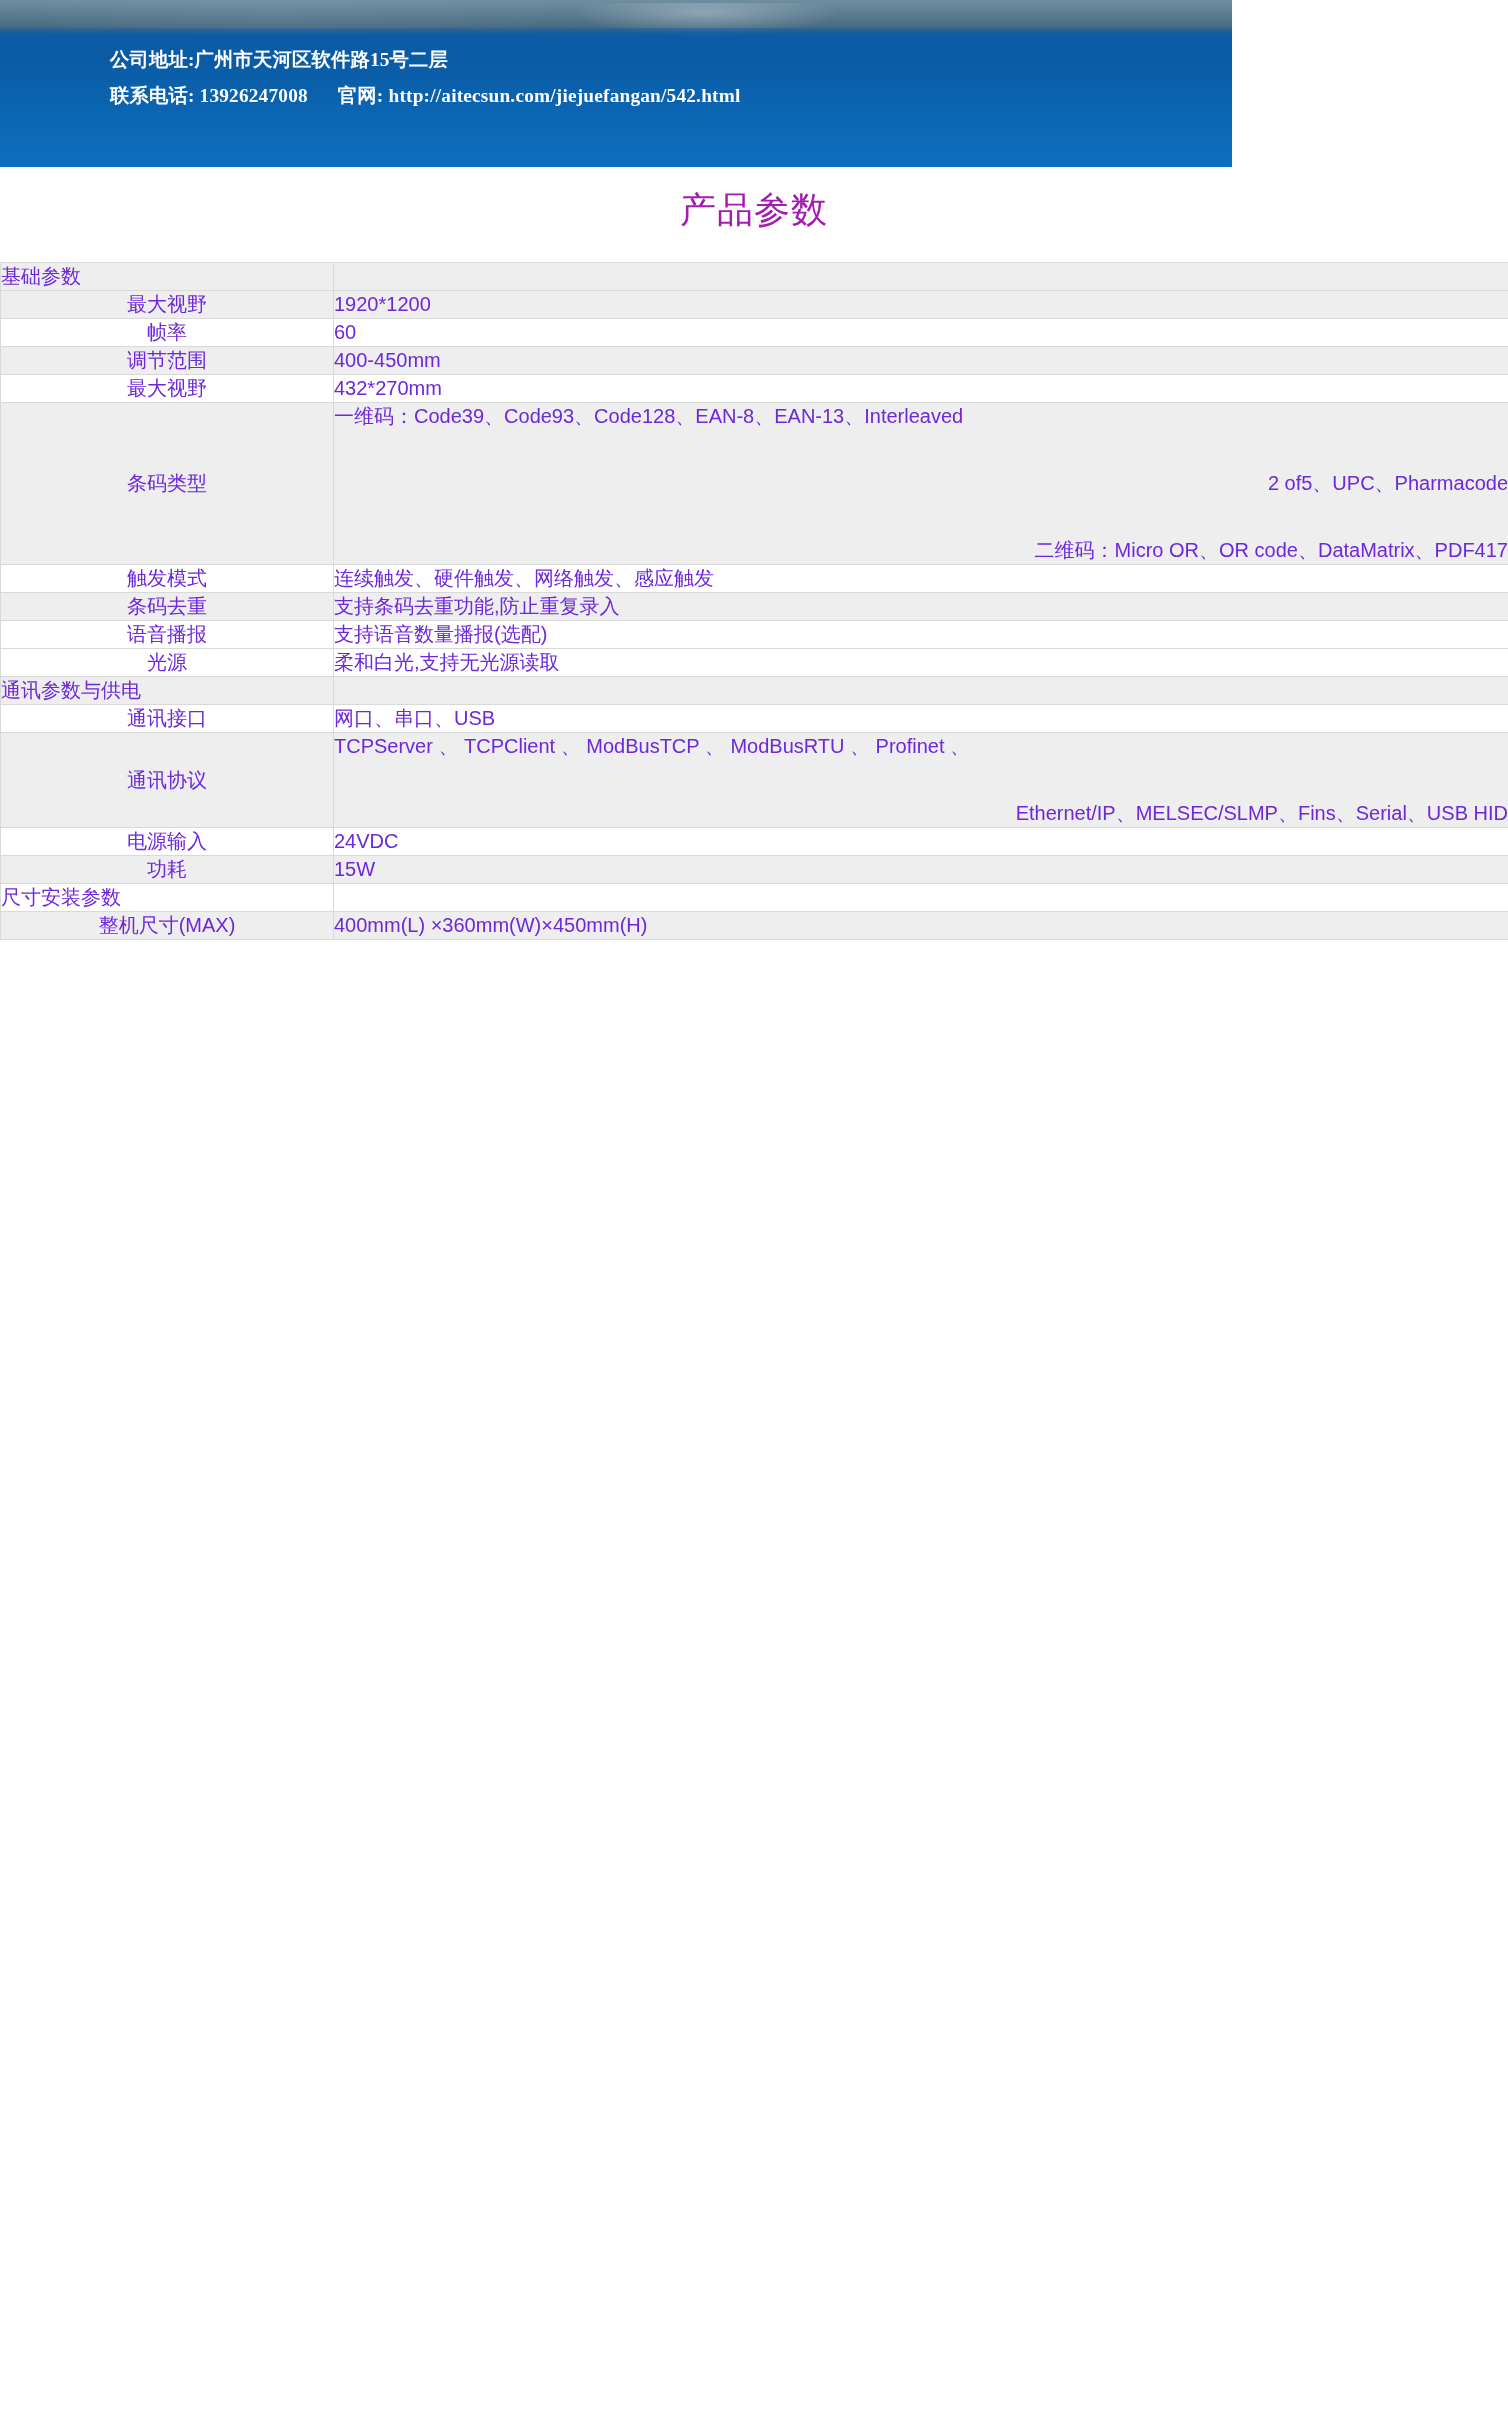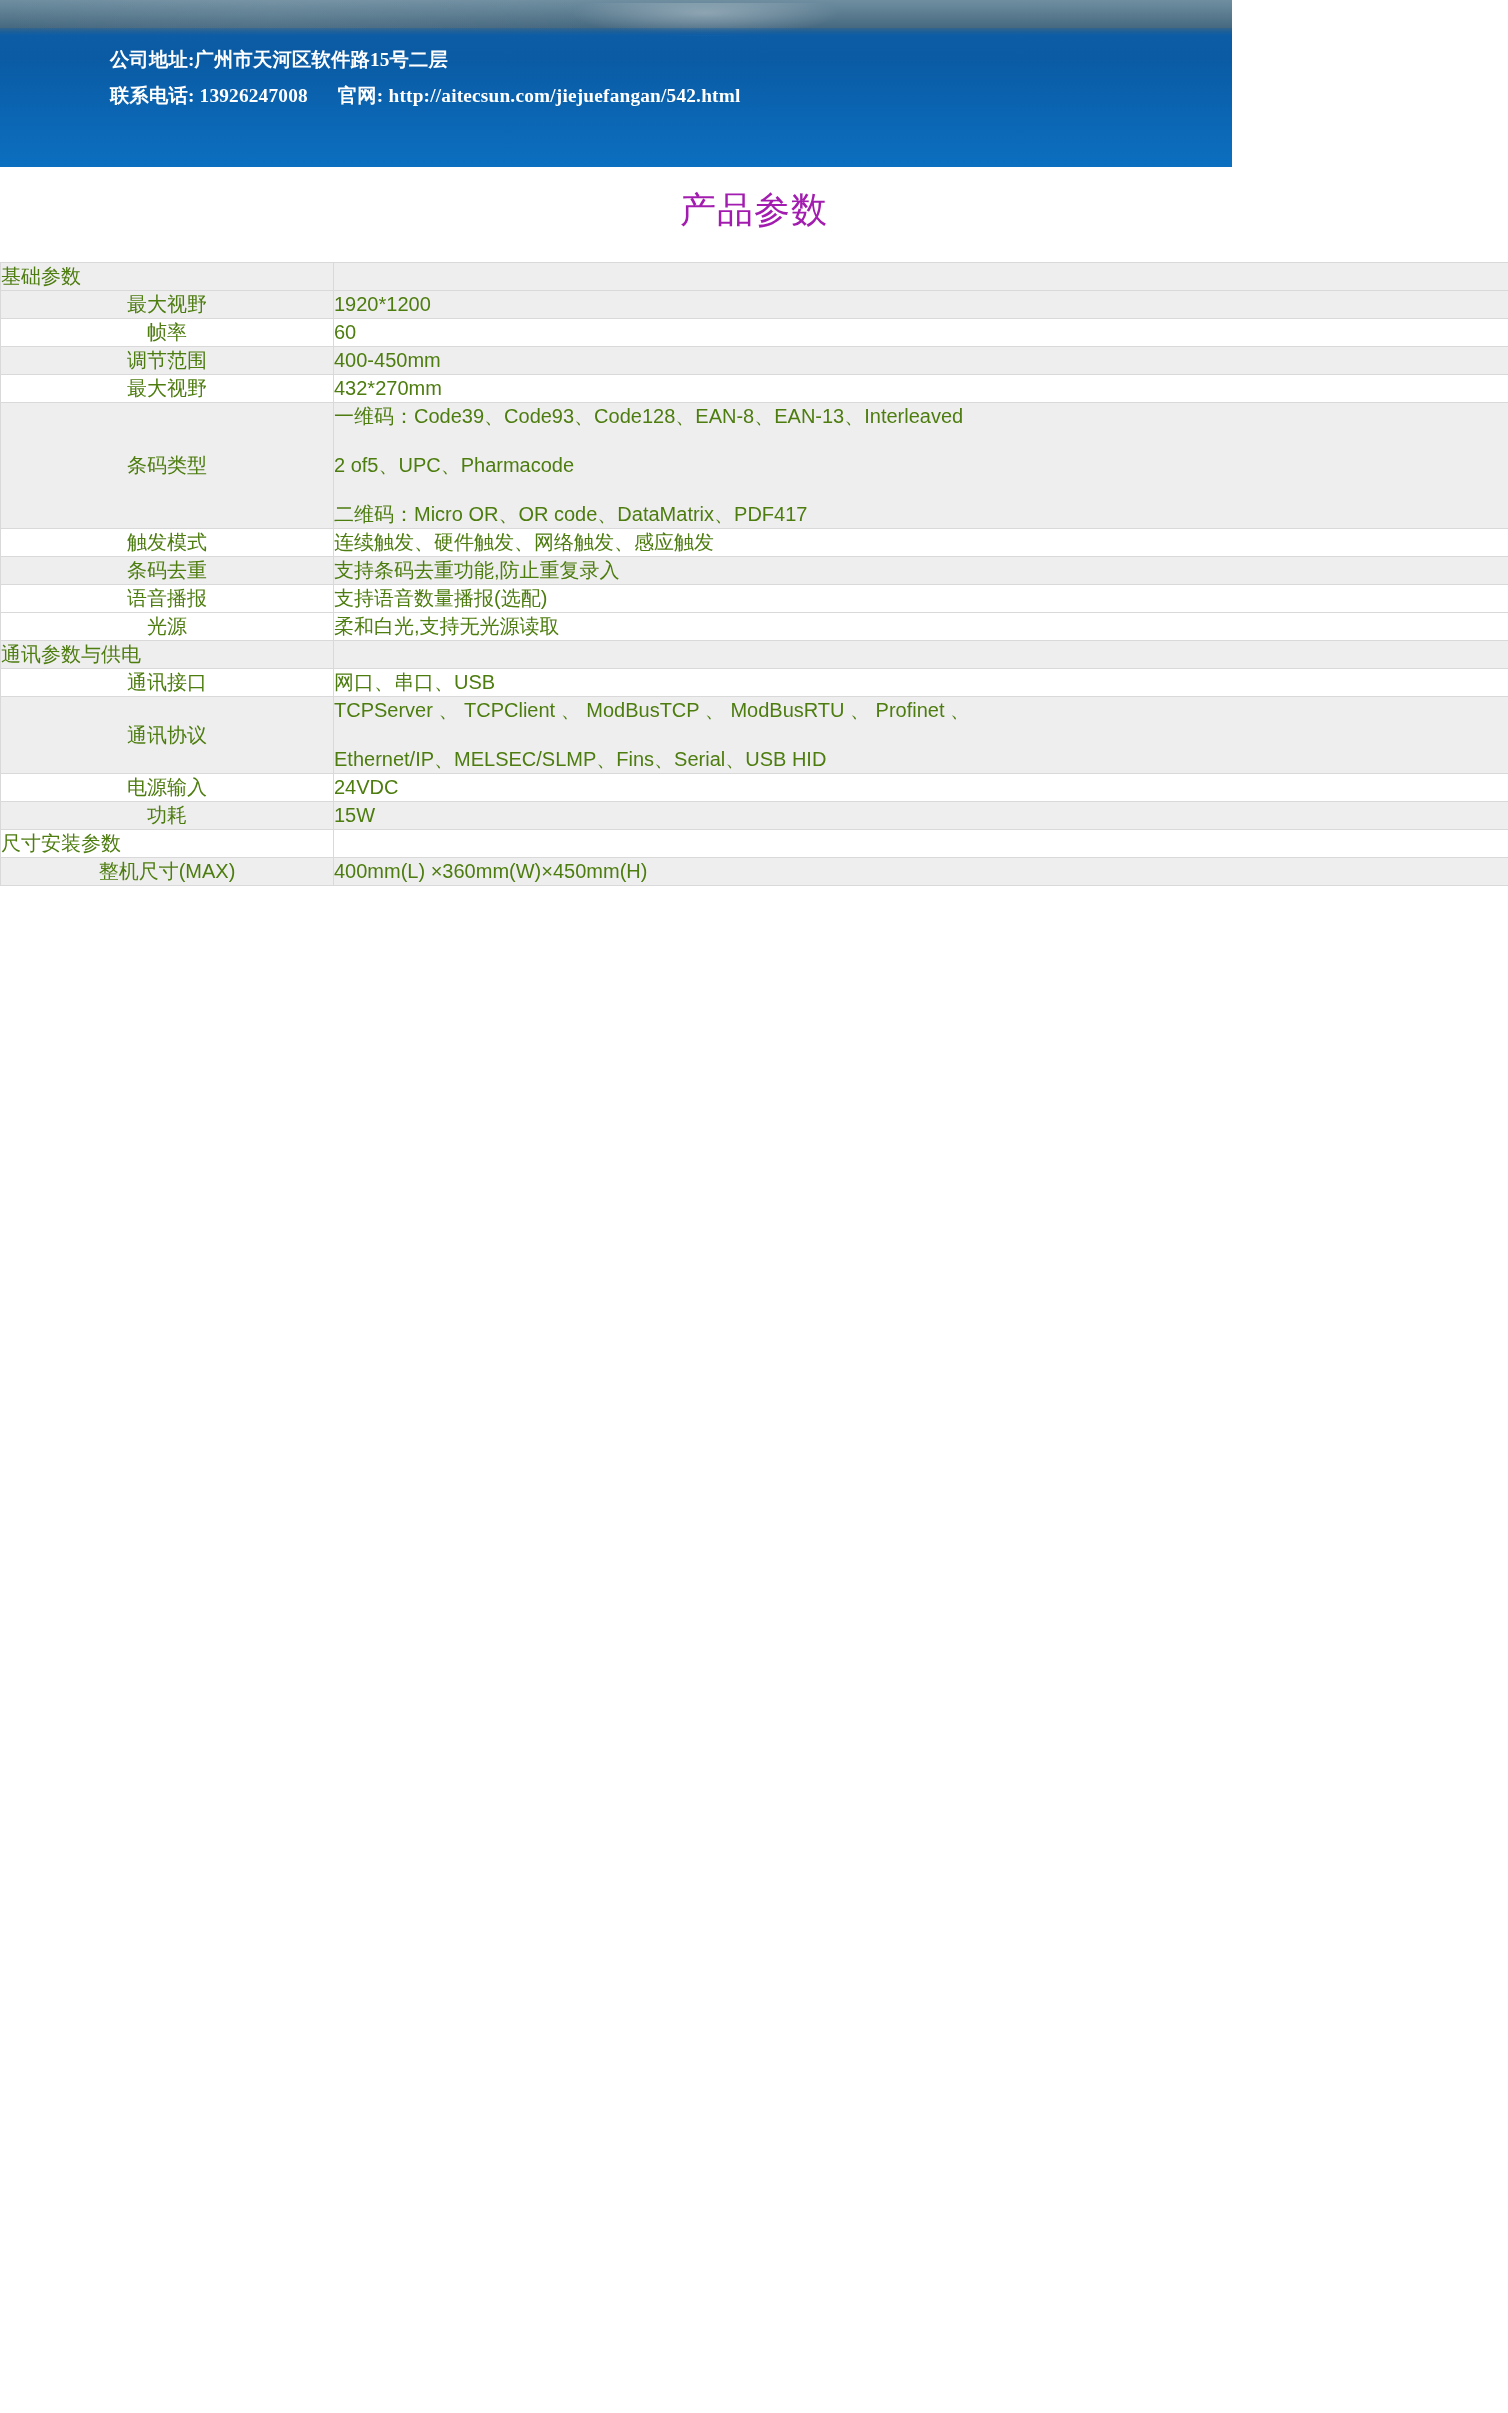--- a/index.html
+++ b/index.html
@@ -93,21 +93,21 @@
     table-layout: fixed;
     margin: 0;
   }
   table.spec col.c1 { width: 333px; }
   table.spec col.c2 { width: 1175px; }
 
   table.spec td {
     border: 1px solid #d9d9d9;
     vertical-align: middle;
     font-size: 20px;
-    color: #4d7c0f;
+    color: #6d28d9;
     line-height: 1.35;
     padding: 0;
   }
   td.label {
     text-align: center;
     padding: 17.4px 9.7px;
     color: #2b2b2b;
   }
   td.value {
     text-align: left;
@@ -126,21 +126,21 @@
   }
   td.empty { }
 
   
   .value .ml-line {
     display: block;
     margin: 0;
     padding: 0;
     white-space: nowrap;
   }
-  .value .ml-line + .ml-line { margin-top: 22px; }
+  .value .ml-line + .ml-line { margin-top: 40px; text-align: right; }
 </style>
 </head>
 <body>
 
 <div class="page">
 
   <div class="banner">
     <div class="banner-photo"></div>
     <div class="banner-text">
       <div class="banner-line l1">公司地址:广州市天河区软件路15号二层</div>

